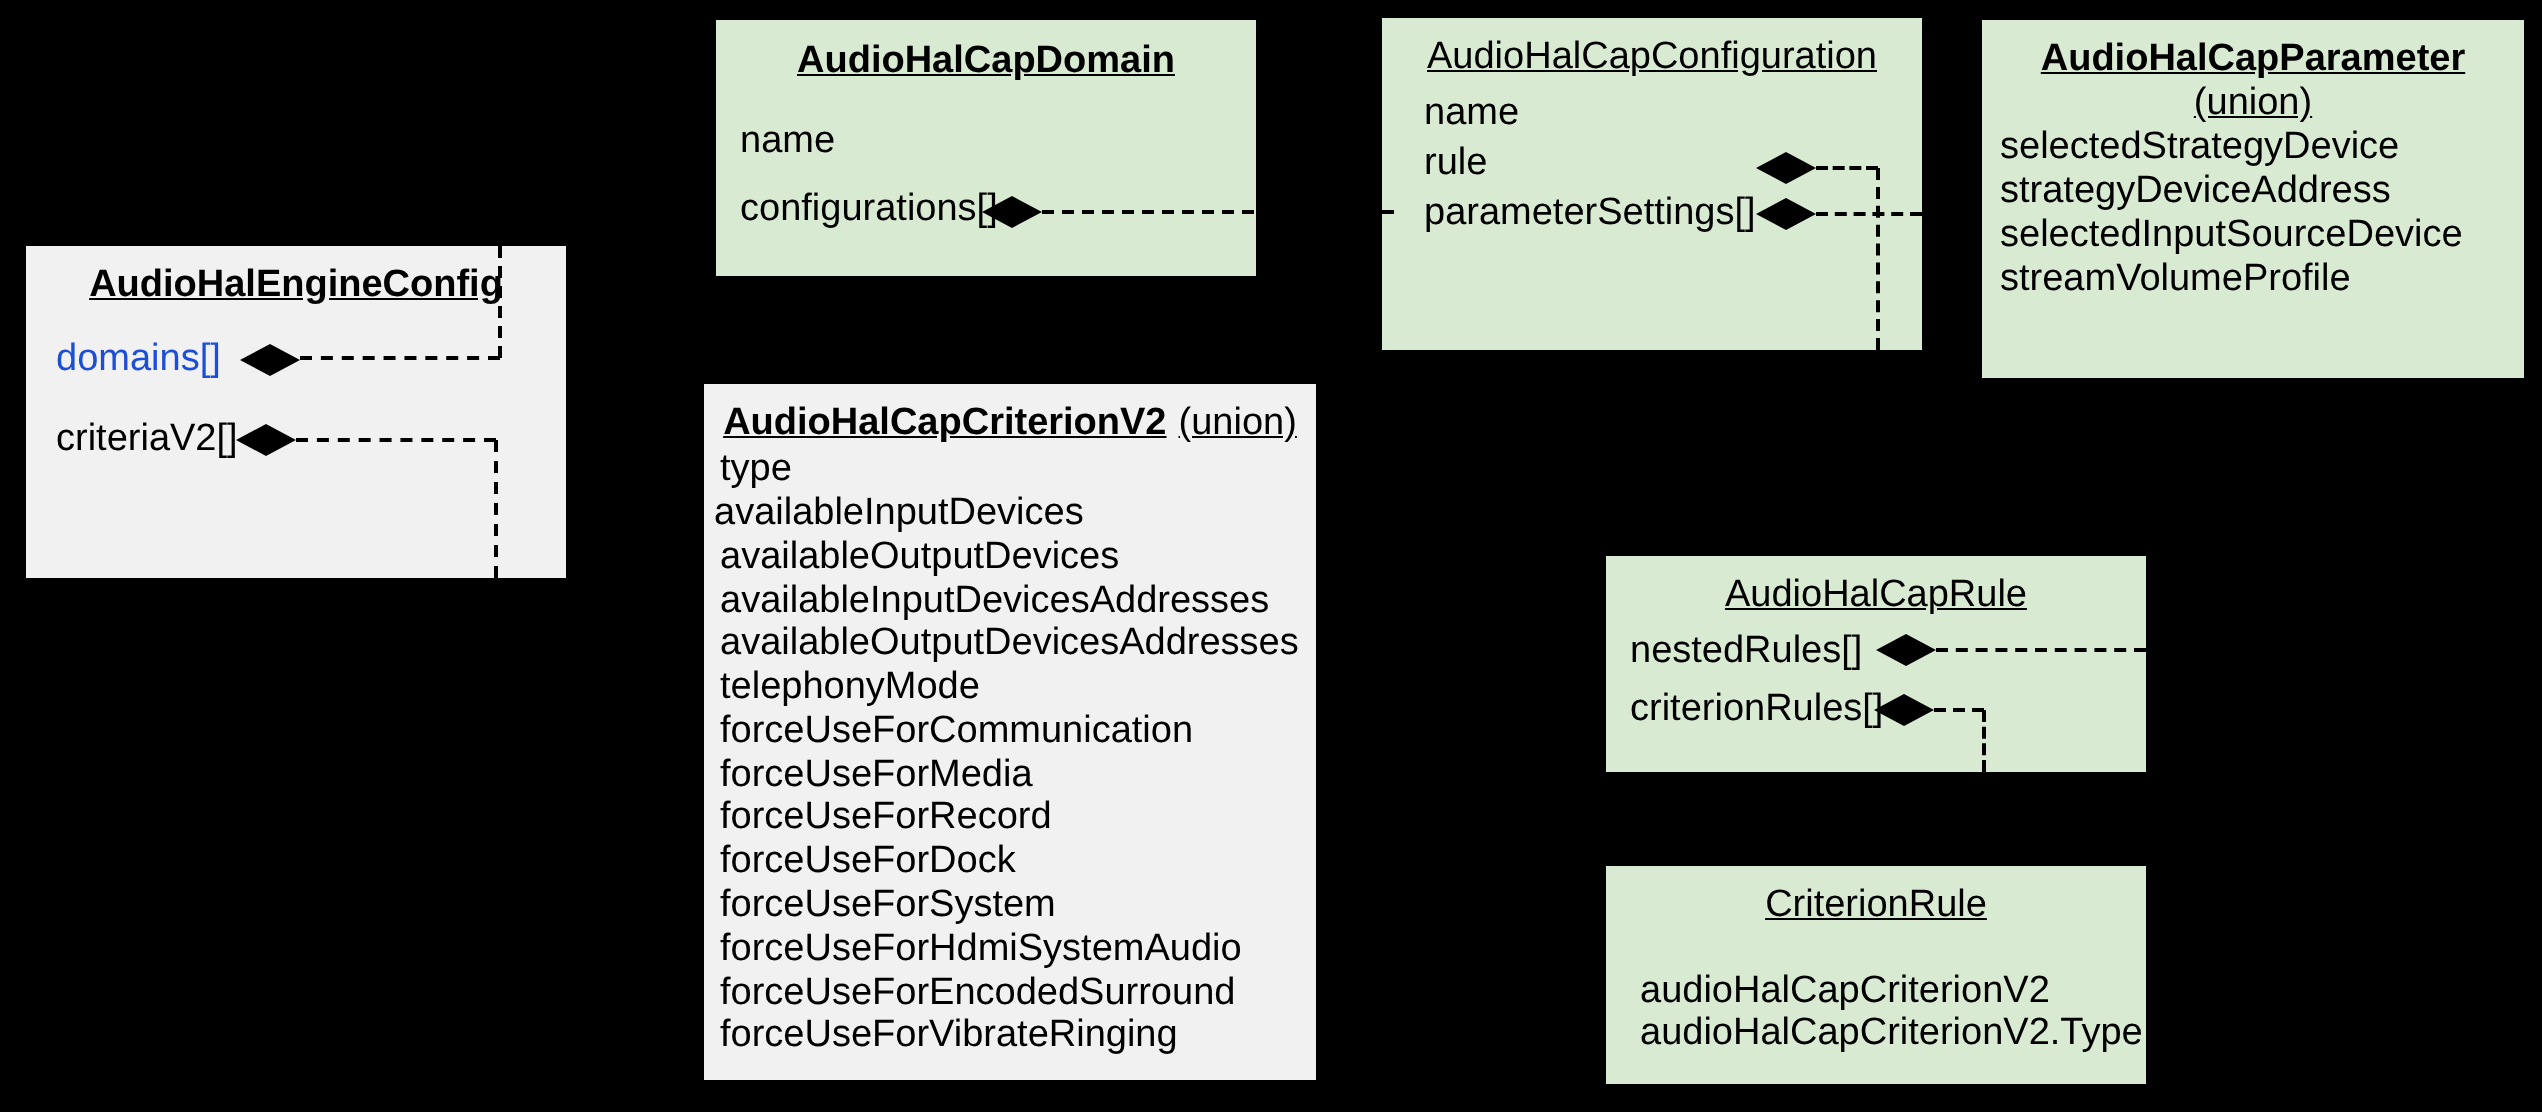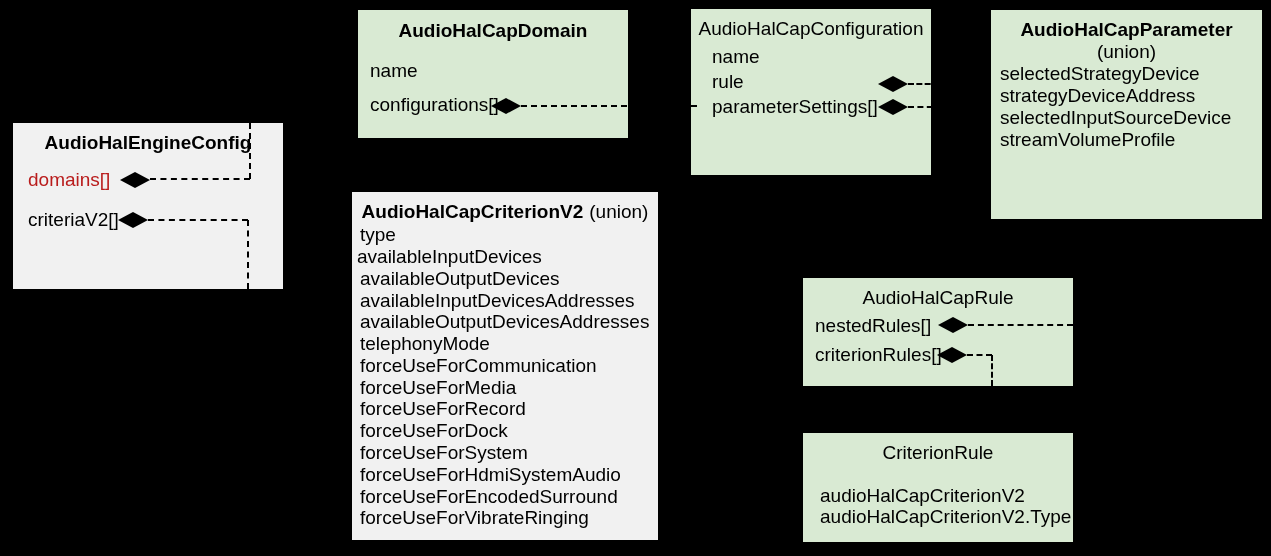--- a/index.html
+++ b/index.html
@@ -5,27 +5,27 @@
   html,body{margin:0;padding:0;background:#000;}
   .canvas{
     position:relative;width:1271px;height:556px;background:#000000;
     font-family:"Liberation Sans",sans-serif;overflow:hidden;
   }
   .box{position:absolute;}
   .bg-green{background:#d9ead3;}
   .bg-gray{background:#f1f1f1;}
   .title{
     position:absolute;left:0;right:0;text-align:center;
-    font-size:19px;line-height:22px;color:#000;white-space:nowrap;
+    font-size:19px;line-height:22px;color:#000;white-space:nowrap;text-decoration:underline;
   }
   .bold{font-weight:bold;}
   .field{
     position:absolute;font-size:19px;line-height:22px;color:#000;white-space:nowrap;
   }
-  .green-text{color:#b91c1c;}
+  .green-text{color:#1d4ed8;}
   .diamond{
     position:absolute;width:30px;height:16px;background:#000;
     clip-path:polygon(50% 0,100% 50%,50% 100%,0 50%);
   }
   .hline{position:absolute;height:0;border-top:2px dashed #000;}
   .vline{position:absolute;width:0;border-left:2px dashed #000;}
   .suffix{font-weight:normal;margin-left:6px;}
 </style>
 </head>
 <body>
@@ -37,28 +37,28 @@
     <div class="field green-text" style="left:15px;top:46px">domains[]</div>
     <div class="field" style="left:15px;top:86px">criteriaV2[]</div>
   </div>
 
   <div class="box bg-green" style="left:358px;top:10px;width:270px;height:128px">
     <div class="title bold" style="top:10px">AudioHalCapDomain</div>
     <div class="field" style="left:12px;top:50px">name</div>
     <div class="field" style="left:12px;top:84px">configurations[]</div>
   </div>
 
-  <div class="box bg-green" style="left:691px;top:9px;width:240px;height:166px">
+  <div class="box bg-green" style="left:691px;top:9px;width:270px;height:166px">
     <div class="title" style="top:9px">AudioHalCapConfiguration</div>
     <div class="field" style="left:21px;top:37px">name</div>
     <div class="field" style="left:21px;top:62px">rule</div>
     <div class="field" style="left:21px;top:87px">parameterSettings[]</div>
   </div>
 
-  <div class="box bg-green" style="left:991px;top:10px;width:271px;height:209px">
+  <div class="box bg-green" style="left:991px;top:10px;width:271px;height:179px">
     <div class="title bold" style="top:9px">AudioHalCapParameter</div>
     <div class="title" style="top:31px">(union)</div>
     <div class="field" style="left:9px;top:75px">strategyDeviceAddress</div>
     <div class="field" style="left:9px;top:53px">selectedStrategyDevice</div>
     <div class="field" style="left:9px;top:97px">selectedInputSourceDevice</div>
     <div class="field" style="left:9px;top:119px">streamVolumeProfile</div>
   </div>
 
   <div class="box bg-gray" style="left:352px;top:192px;width:306px;height:348px">
     <div class="title" style="top:9px">

